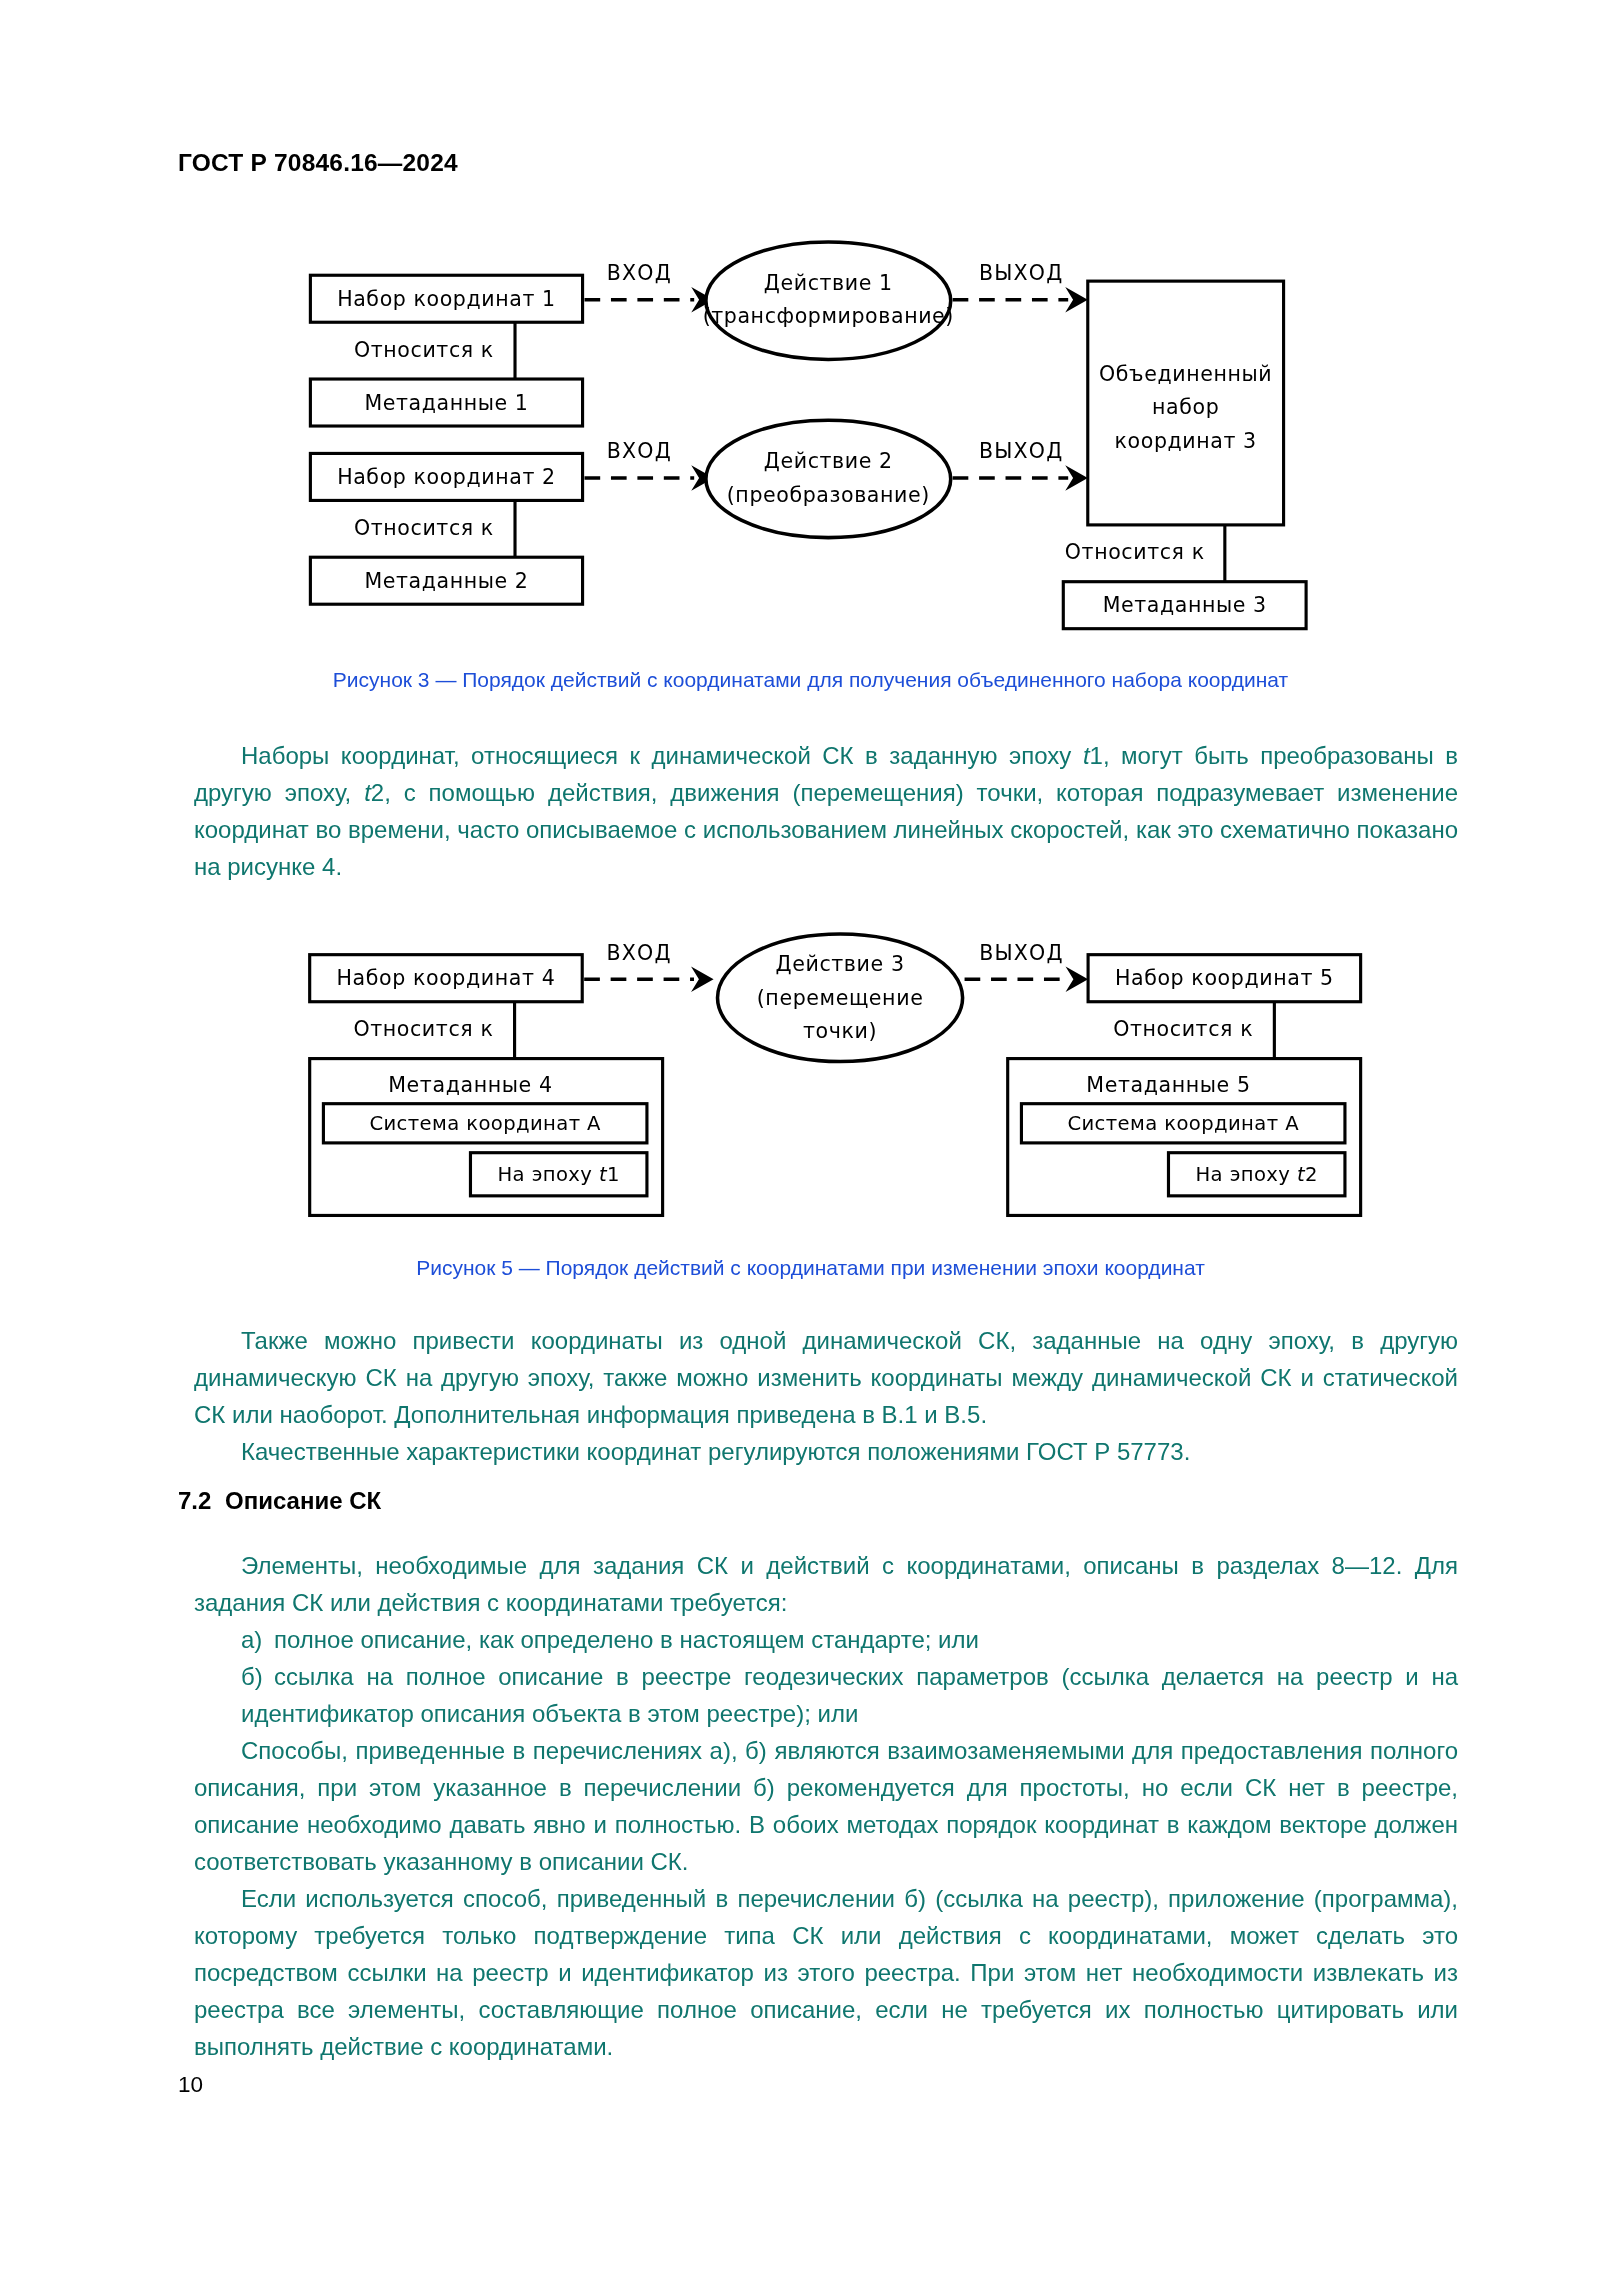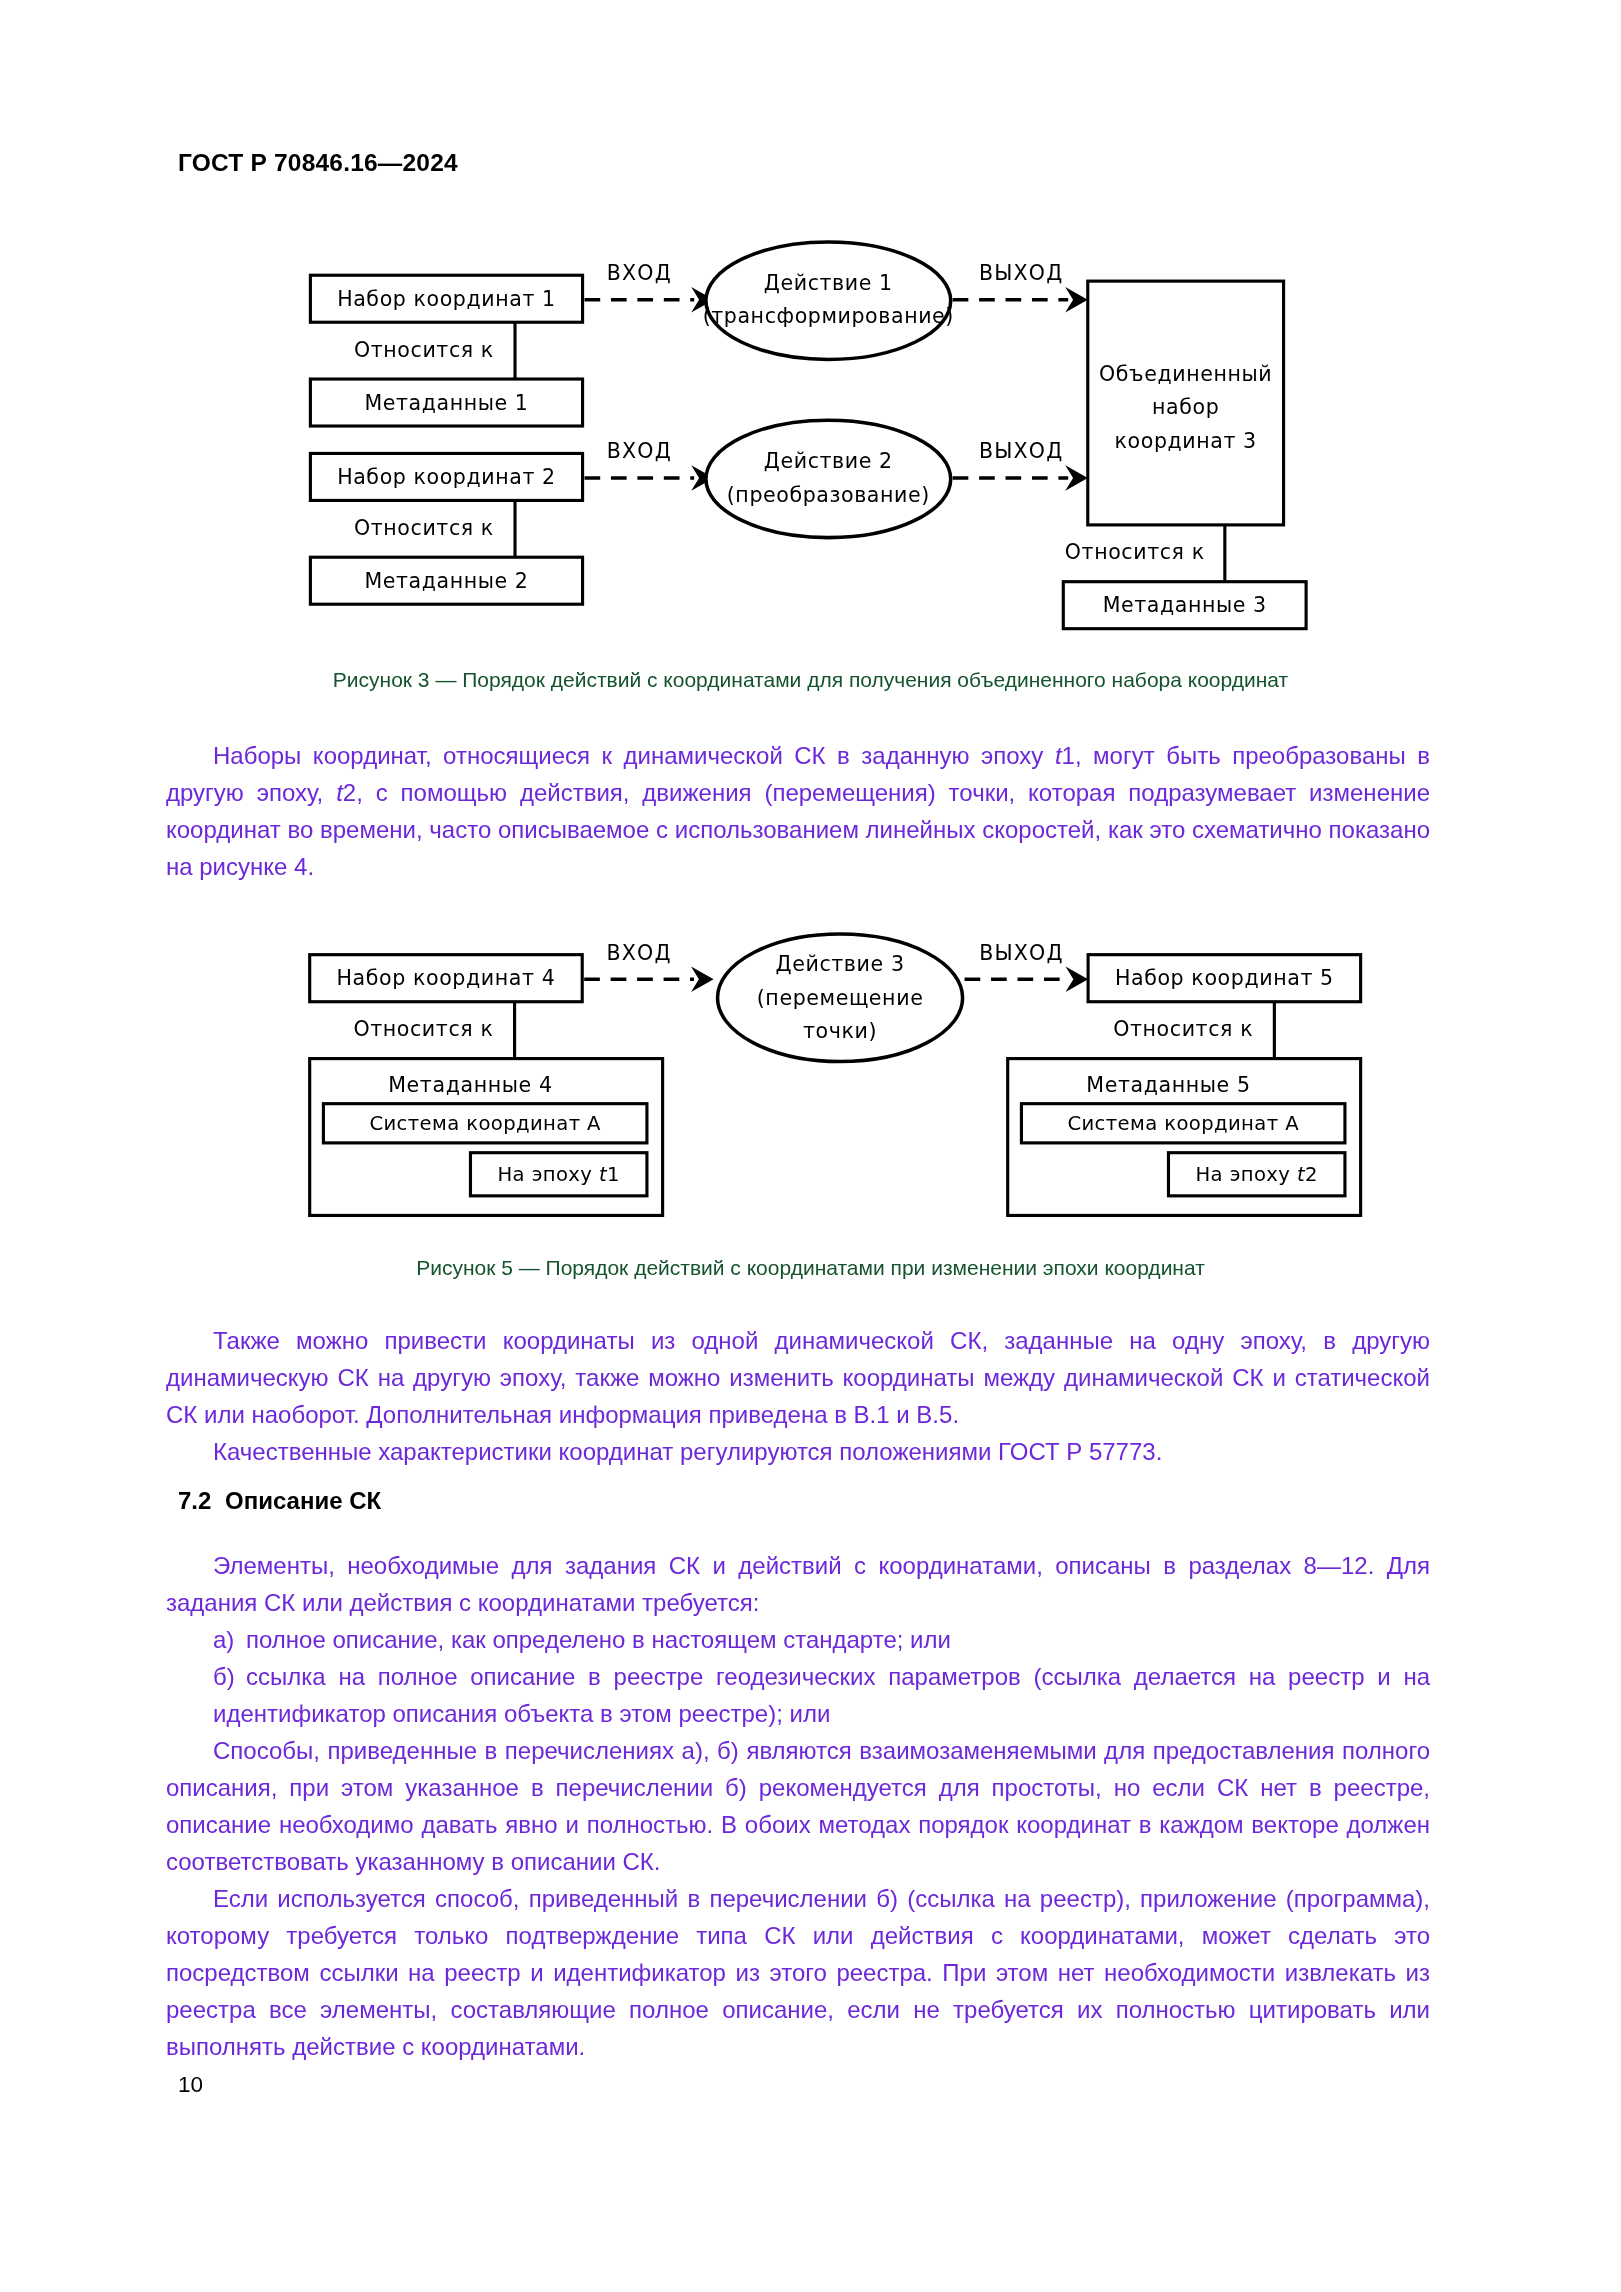--- a/index.html
+++ b/index.html
@@ -27,34 +27,34 @@
     letter-spacing: 0.2px;
     white-space: nowrap;
   }
 
   
   .fig-caption {
     position: absolute;
     width: 100%;
     text-align: center;
     font-size: 21px;
-    color: #14532d;
+    color: #1d4ed8;
   }
   #caption-fig3 { top: 668px; }
   #caption-fig4 { top: 1256px; }
 
   
   .body-block {
     position: absolute;
-    left: 166px;
+    left: 194px;
     width: 1264px;
     font-size: 24px;
     line-height: 37px;
     text-align: justify;
-    color: #6d28d9;
+    color: #0f766e;
   }
   .body-block p {
     margin: 0;
   }
   .indent { text-indent: 47px; }
   .list-item { padding-left: 47px; text-indent: 0; }
   .list-item .mk { display: inline-block; width: 33px; }
 
   .sec-heading {
     position: absolute;

